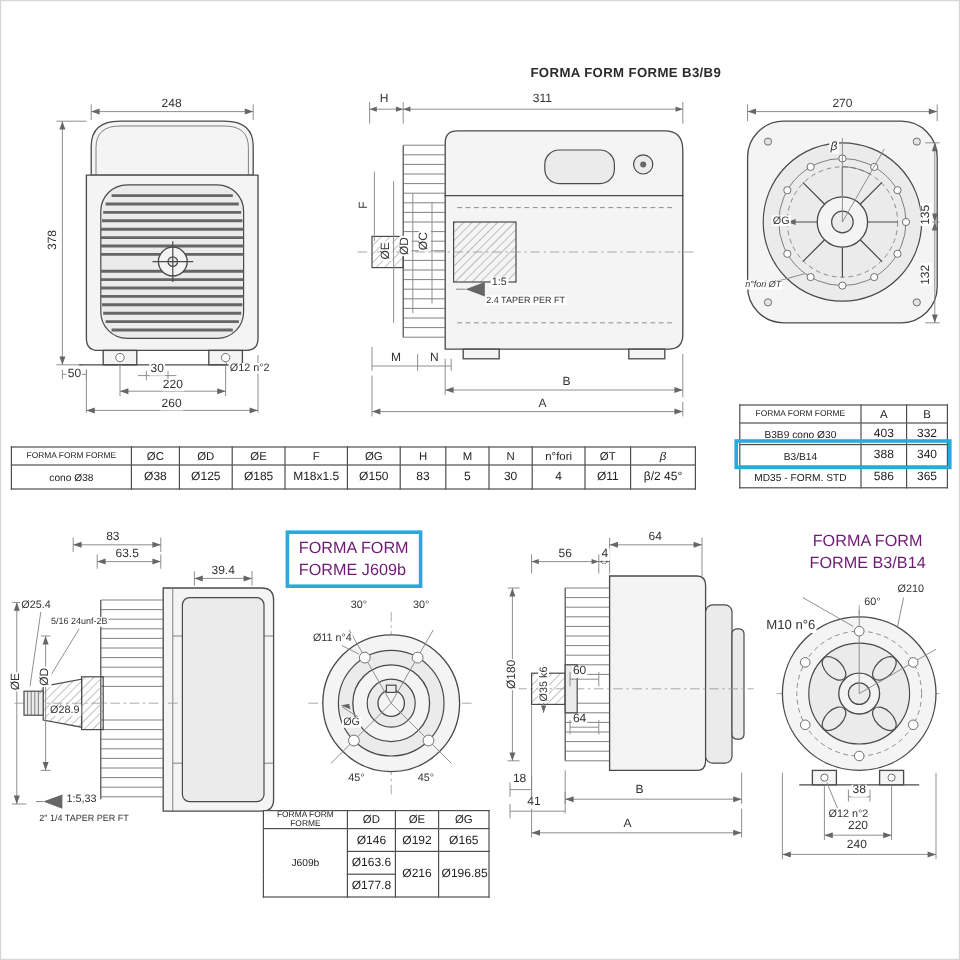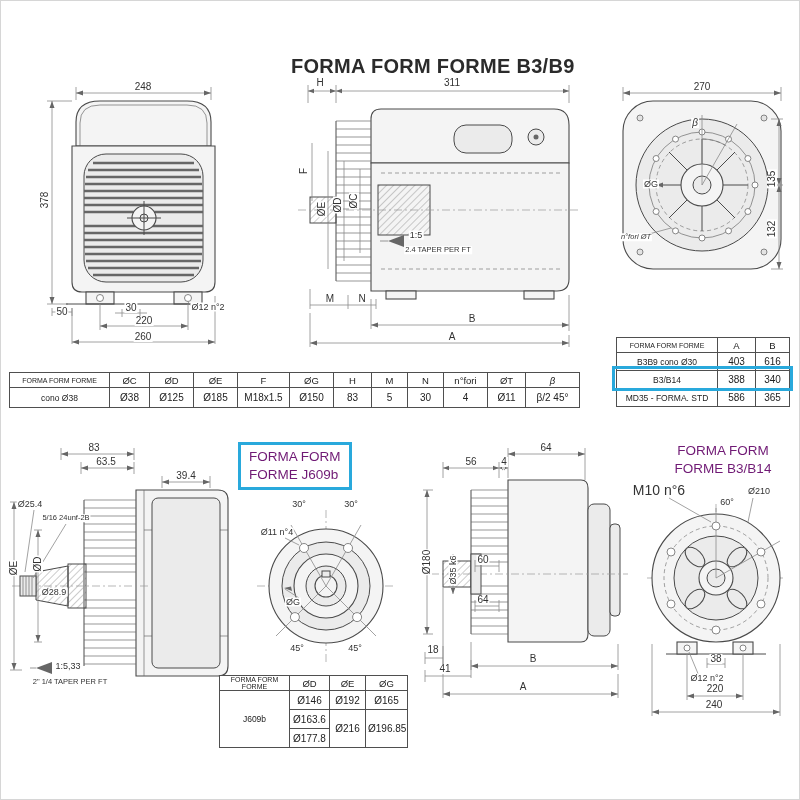--- a/index.html
+++ b/index.html
@@ -1,30 +1,30 @@
 <!DOCTYPE html>
 <html><head>
 <meta charset="utf-8">
 <style>
   * { margin:0; padding:0; box-sizing:border-box; }
   html,body { background:#fff; }
   body { font-family:"Liberation Sans","DejaVu Sans",sans-serif; color:#333; }
   #page { position:relative; width:800px; height:800px; background:#fff; border:1px solid #d6d6d6; overflow:hidden; }
 
-  .page-title { position:absolute; left:290px; top:54px; width:310px; text-align:left;
-                font-size:20px; font-weight:bold; color:#2b2b2b; letter-spacing:.3px; }
+  .page-title { position:absolute; left:290px; top:54px; width:310px; text-align:right;
+                font-size:11px; font-weight:bold; color:#2b2b2b; letter-spacing:.3px; }
 
   .drawing { position:absolute; }
   .drawing svg { display:block; }
 
   .dl { position:absolute; transform:translate(-50%,-50%); font-size:10px; line-height:1;
         color:#333; white-space:nowrap; background:#fff; padding:0 1px; }
   .dl.rot { transform:translate(-50%,-50%) rotate(-90deg); }
   .dl.small { font-size:7.5px; }
-  .dl.s8 { font-size:14px; }
+  .dl.s8 { font-size:11px;margin-top:32px; }
   .dl.s9 { font-size:9px; }
   .dl.italic { font-style:italic; }
 
   .section-label { position:absolute; font-size:13.5px; line-height:1.35; color:#701a75; }
   .section-label.boxed { border:3px solid #29a9dc; padding:3px 8px; background:#fff; }
   .section-label.centered { text-align:center; }
 
   .tbl-wrap { position:absolute; }
   table.tbl { border-collapse:collapse; table-layout:fixed; background:#fff; width:100%; }
   .tbl th, .tbl td { border:1px solid #4f4f4f; text-align:center; vertical-align:middle;
@@ -201,29 +201,29 @@
         </colgroup>
       <tbody>
           <tr class="hdr">
         <th class="fh">FORMA FORM FORME</th>
         <th>A</th>
         <th>B</th>
       </tr>
       <tr class="r18">
         <td class="nm">B3B9 cono Ø30</td>
         <td>403</td>
-        <td>616</td>
+        <td>332</td>
       </tr>
       <tr class="r18">
         <td class="nm">B3/B14</td>
         <td>388</td>
         <td>340</td>
       </tr>
       <tr class="r18">
-        <td class="nm">MD35 - FORMA. STD</td>
+        <td class="nm">MD35 - FORM. STD</td>
         <td>586</td>
         <td>365</td>
       </tr>
     </tbody>
       </table>
     <div class="hl-box" style="left:-4px;top:29px;width:181px;height:25px"></div>
   </div>
 
   <div class="tbl-wrap" style="left:8px;top:371px;width:570px">
     <table class="tbl">

